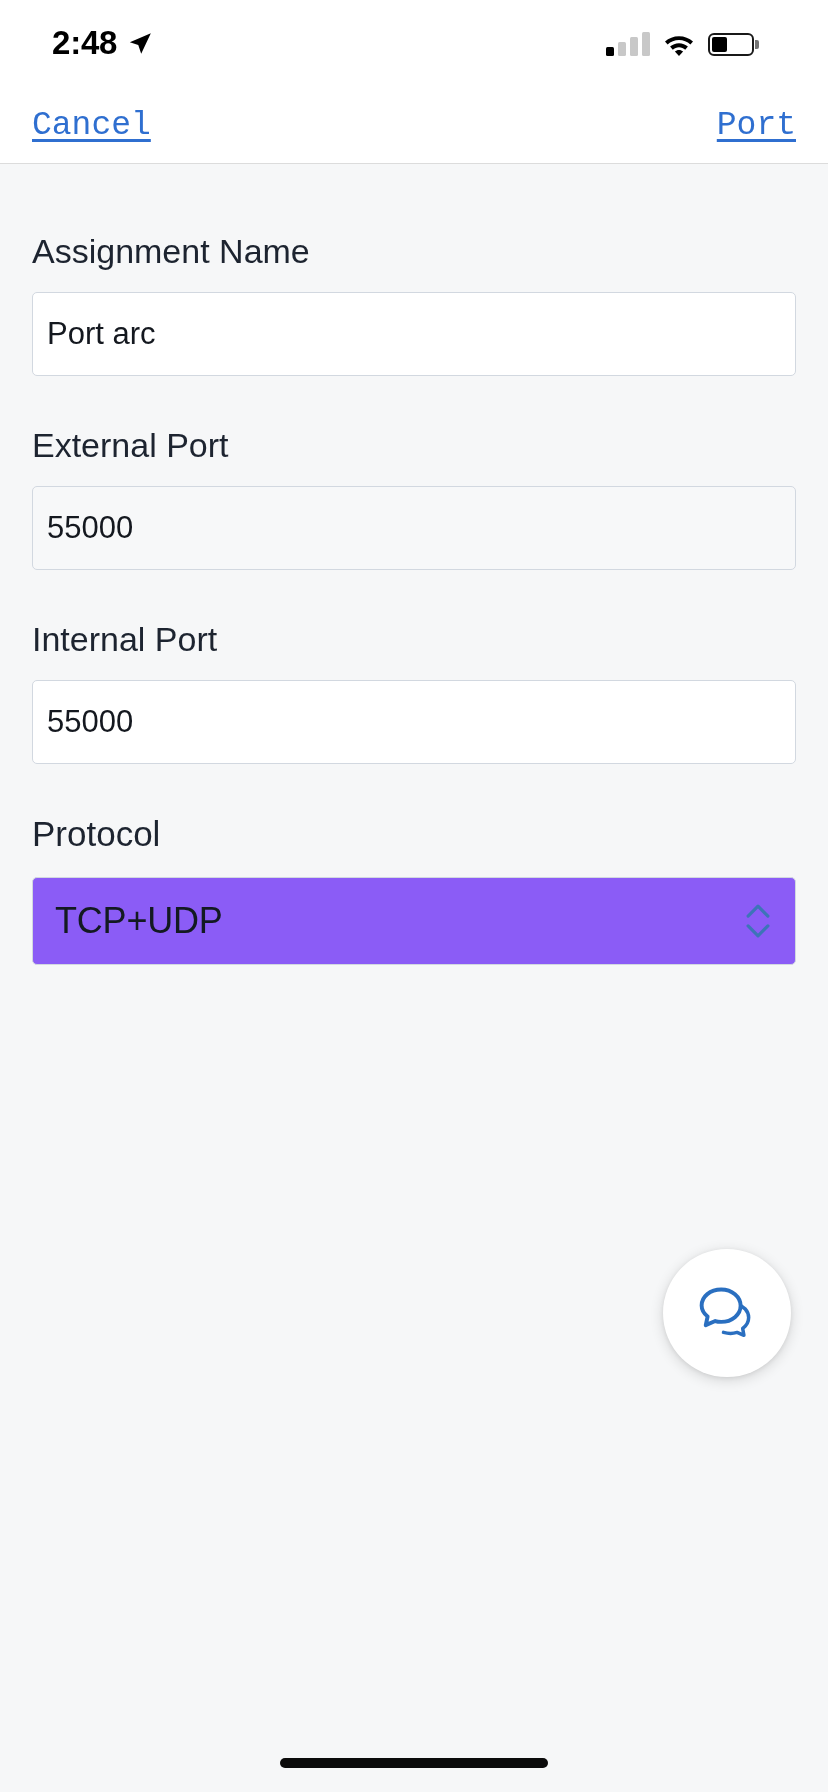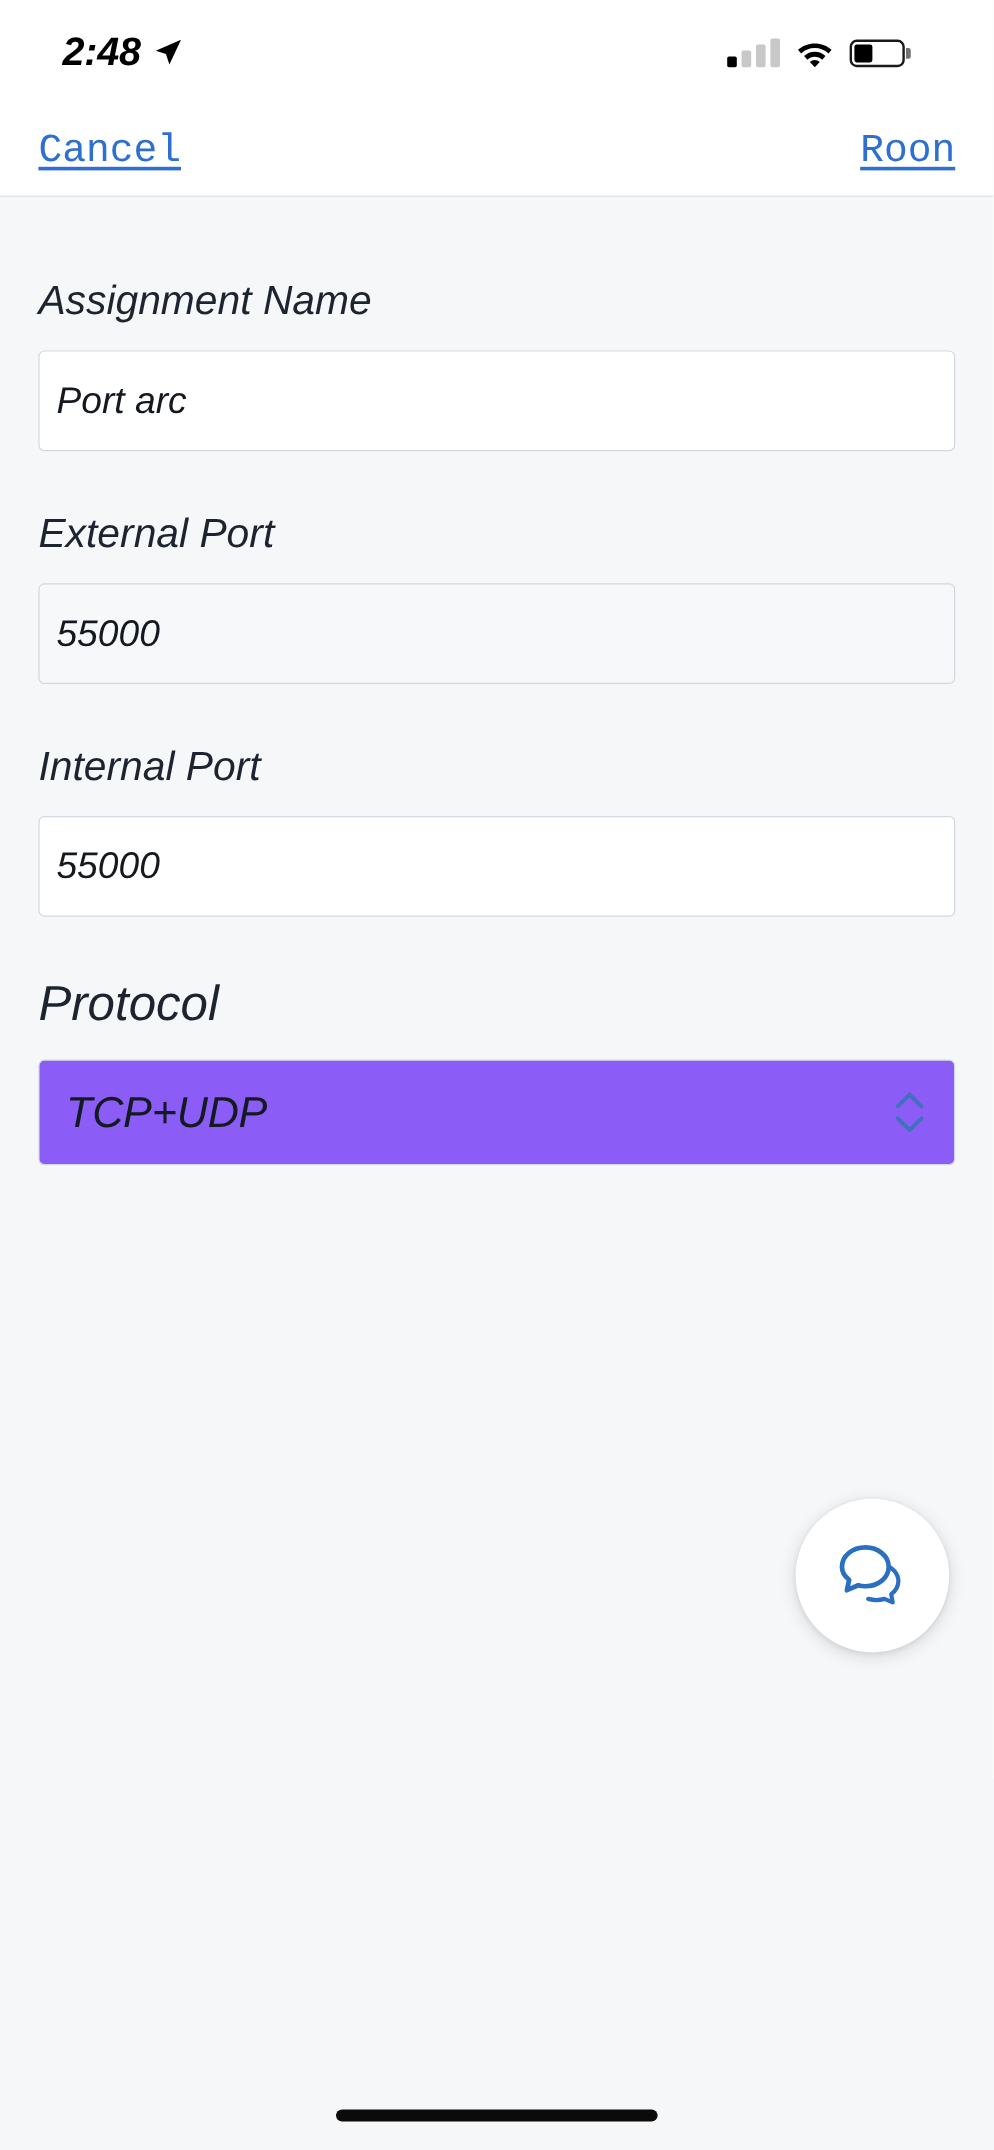--- a/index.html
+++ b/index.html
@@ -18,21 +18,20 @@
   }
 
   
   .status-bar {
     position:absolute; top:0; left:0;
     width:828px; height:88px;
     background:#ffffff;
     display:flex; align-items:center;
     justify-content:space-between;
     padding:0 74px 0 52px;
-    font-style:italic;
   }
   .status-left { display:flex; align-items:center; gap:10px; }
   .status-time {
     font-size:33px; font-weight:600; color:#000;
     letter-spacing:-0.2px; line-height:1;
     padding-bottom:3px;
   }
   .loc-arrow { width:26px; height:26px; display:block; }
   .status-right { display:flex; align-items:center; gap:13px; }
 
@@ -84,42 +83,41 @@
     font-size:38px; font-weight:700; color:#0e0e0e;
     letter-spacing:-0.3px; line-height:1;
   }
 
   
   .form {
     position:absolute; top:164px; left:0;
     width:828px; height:1628px;
     background:#f6f7f8;
     padding:70px 32px 0 32px;
-    font-style:italic;
   }
   .field { margin-bottom:52px; }
   .field-label {
     font-size:34px; color:#1d2430;
     line-height:1; margin-bottom:24px;
     font-weight:400;
   }
   .field-input {
     width:100%; height:84px;
     border:1px solid #d2d8e0;
     border-radius:5px;
     background:#ffffff;
     font-size:31px; color:#14181f;
     padding:0 14px;
     font-family:"Liberation Sans", sans-serif;
     display:flex; align-items:center;
   }
   .field-input.disabled { background:#f7f8f9; color:#14181f; }
 
   .field.select-field { margin-top:38px; }
-  .select-label { font-size:41px; margin-bottom:26px; }
+  .select-label { font-size:35px; margin-bottom:26px; }
   .select-box {
     position:relative;
     width:100%; height:88px;
     border:1px solid #d2d8e0;
     border-radius:5px;
     background:#8b5cf6;
     display:flex; align-items:center;
     padding:0 22px;
     cursor:pointer;
   }
@@ -183,21 +181,21 @@
       <span class="battery">
         <span class="shell"></span>
         <span class="fill"></span>
         <span class="nub"></span>
       </span>
     </div>
   </div>
 
   <div class="nav-bar">
     <button class="nav-btn nav-cancel">Cancel</button>
-    <button class="nav-btn nav-save">Roon</button>
+    <button class="nav-btn nav-save">Port</button>
   </div>
 
   <div class="form">
 
     <div class="field">
       <div class="field-label">Assignment Name</div>
       <div class="field-input">Port arc</div>
     </div>
 
     <div class="field">

